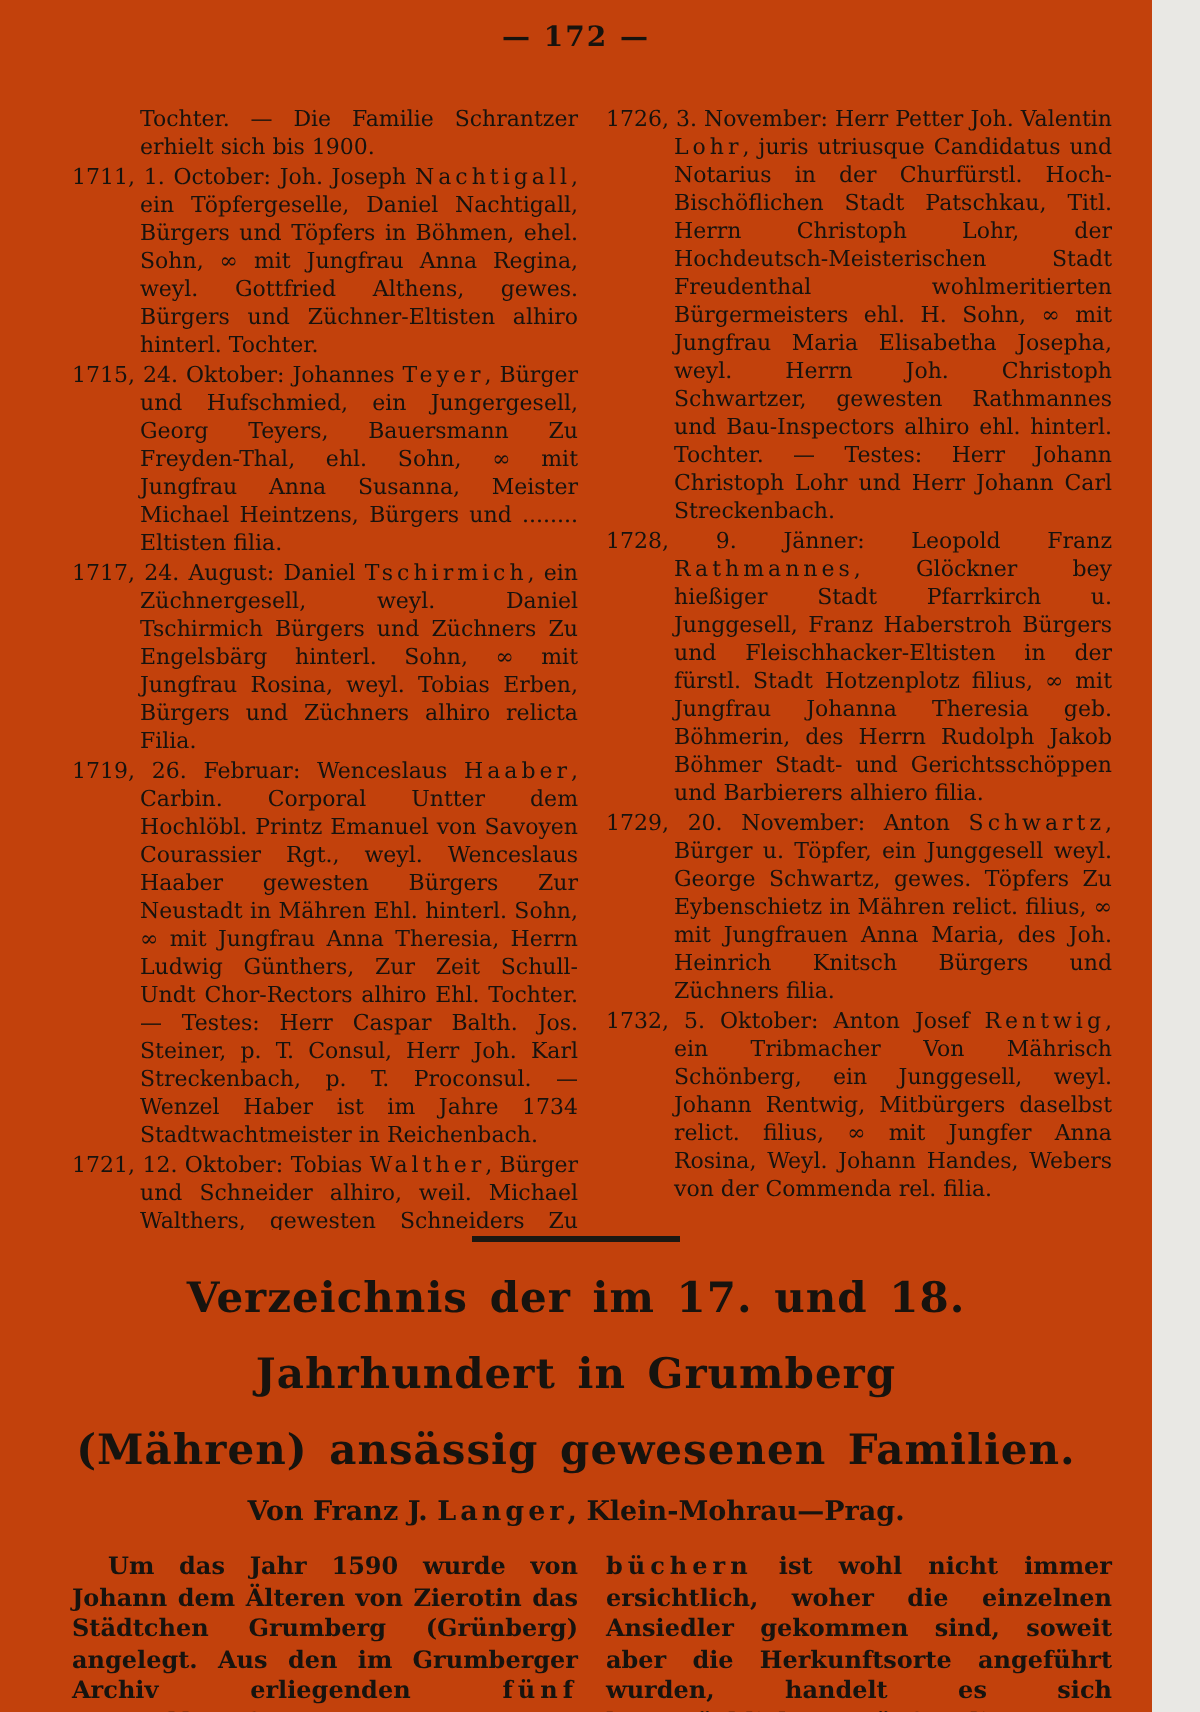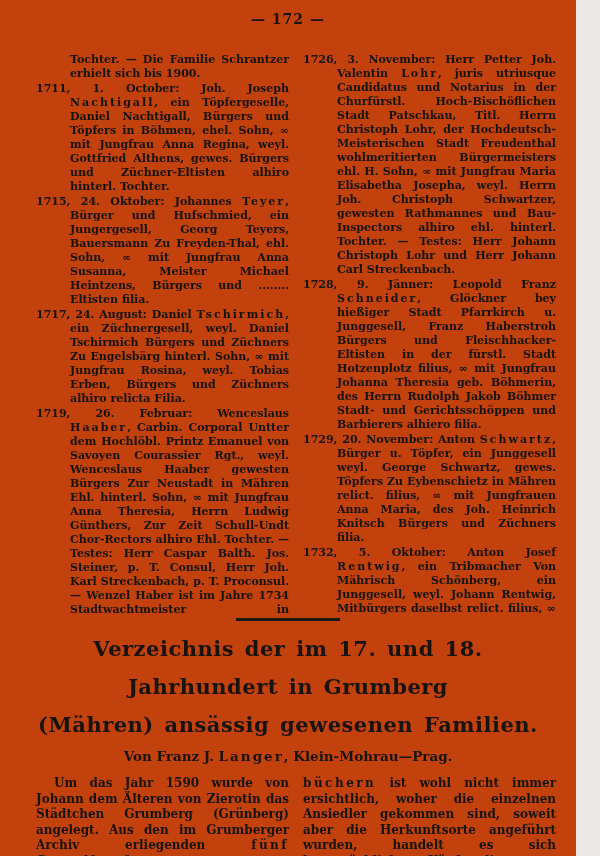--- a/index.html
+++ b/index.html
@@ -28,21 +28,21 @@
     overflow: hidden;
     padding: 26px 20px 0 36px;
     box-sizing: border-box;
     display: flex;
     gap: 14px;
   }
   .col {
     flex: 1 1 0;
     min-width: 0;
     font-size: 11px;
-    font-weight: bold;
+    font-weight: normal;
     line-height: 14px;
     text-align: justify;
   }
   .col p { margin: 0 0 1px 0; }
   p.cont { padding-left: 34px; }
   p.entry { padding-left: 34px; text-indent: -34px; }
   .sperr { letter-spacing: 2px; }
   .divider {
     width: 104px; height: 3px;
     background: #1c1812;
@@ -102,21 +102,21 @@
         <span>24. August: Daniel </span><span class="sperr">Tschirmich</span><span>, ein Züchnergesell, weyl. Daniel Tschirmich Bürgers und Züchners Zu Engelsbärg hinterl. Sohn, ∞ mit Jungfrau Rosina, weyl. Tobias Erben, Bürgers und Züchners alhiro relicta Filia.</span></p>
       <p class="entry"><span class="year">1719,</span>
         <span>26. Februar: Wenceslaus </span><span class="sperr">Haaber</span><span>, Carbin. Corporal Untter dem Hochlöbl. Printz Emanuel von Savoyen Courassier Rgt., weyl. Wenceslaus Haaber gewesten Bürgers Zur Neustadt in Mähren Ehl. hinterl. Sohn, ∞ mit Jungfrau Anna Theresia, Herrn Ludwig Günthers, Zur Zeit Schull-Undt Chor-Rectors alhiro Ehl. Tochter. — Testes: Herr Caspar Balth. Jos. Steiner, p. T. Consul, Herr Joh. Karl Streckenbach, p. T. Proconsul. — Wenzel Haber ist im Jahre 1734 Stadtwachtmeister in Reichenbach.</span></p>
       <p class="entry"><span class="year">1721,</span>
         <span>12. Oktober: Tobias </span><span class="sperr">Walther</span><span>, Bürger und Schneider alhiro, weil. Michael Walthers, gewesten Schneiders Zu Weißwasser Untter dem Graff v. Lichtenstein Ehl. Sohn, ∞ mit Jungfrau Anna Elisabeth, weyl. Meister George Scholtzens, Bürgers und Schneiders hinterl. Tochter.</span></p>
     </div>
     <div class="col">
       <p class="entry"><span class="year">1726,</span>
         <span>3. November: Herr Petter Joh. Valentin </span><span class="sperr">Lohr</span><span>, juris utriusque Candidatus und Notarius in der Churfürstl. Hoch-Bischöflichen Stadt Patschkau, Titl. Herrn Christoph Lohr, der Hochdeutsch-Meisterischen Stadt Freudenthal wohlmeritierten Bürgermeisters ehl. H. Sohn, ∞ mit Jungfrau Maria Elisabetha Josepha, weyl. Herrn Joh. Christoph Schwartzer, gewesten Rathmannes und Bau-Inspectors alhiro ehl. hinterl. Tochter. — Testes: Herr Johann Christoph Lohr und Herr Johann Carl Streckenbach.</span></p>
       <p class="entry"><span class="year">1728,</span>
-        <span>9. Jänner: Leopold Franz </span><span class="sperr">Schneider</span><span>, Glöckner bey hießiger Stadt Pfarrkirch u. Junggesell, Franz Haberstroh Bürgers und Fleischhacker-Eltisten in der fürstl. Stadt Hotzenplotz filius, ∞ mit Jungfrau Johanna Theresia geb. Böhmerin, des Herrn Rudolph Jakob Böhmer Stadt- und Gerichtsschöppen und Barbierers alhiero filia.</span></p>
+        <span>9. Jänner: Leopold Franz </span><span class="sperr">Rathmannes</span><span>, Glöckner bey hießiger Stadt Pfarrkirch u. Junggesell, Franz Haberstroh Bürgers und Fleischhacker-Eltisten in der fürstl. Stadt Hotzenplotz filius, ∞ mit Jungfrau Johanna Theresia geb. Böhmerin, des Herrn Rudolph Jakob Böhmer Stadt- und Gerichtsschöppen und Barbierers alhiero filia.</span></p>
       <p class="entry"><span class="year">1729,</span>
         <span>20. November: Anton </span><span class="sperr">Schwartz</span><span>, Bürger u. Töpfer, ein Junggesell weyl. George Schwartz, gewes. Töpfers Zu Eybenschietz in Mähren relict. filius, ∞ mit Jungfrauen Anna Maria, des Joh. Heinrich Knitsch Bürgers und Züchners filia.</span></p>
       <p class="entry"><span class="year">1732,</span>
         <span>5. Oktober: Anton Josef </span><span class="sperr">Rentwig</span><span>, ein Tribmacher Von Mährisch Schönberg, ein Junggesell, weyl. Johann Rentwig, Mitbürgers daselbst relict. filius, ∞ mit Jungfer Anna Rosina, Weyl. Johann Handes, Webers von der Commenda rel. filia.</span></p>
 
     </div>
   </div>
 
   <div class="divider"></div>
 

